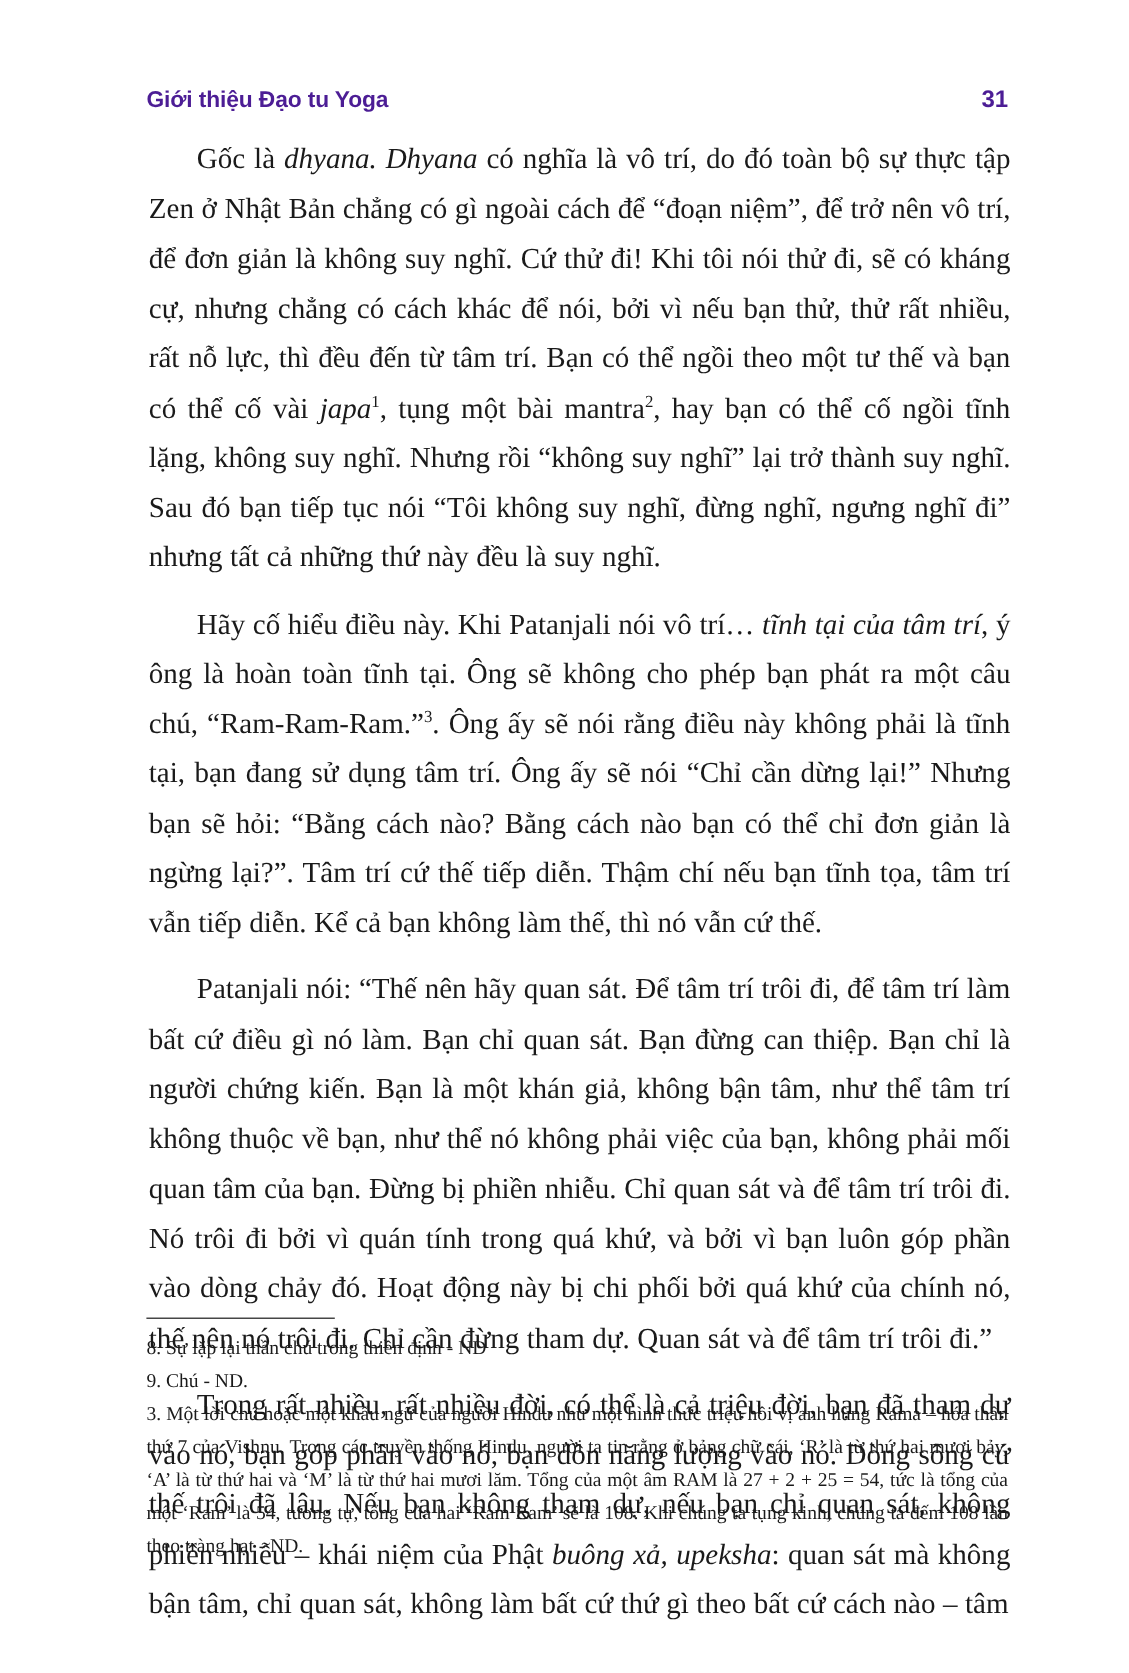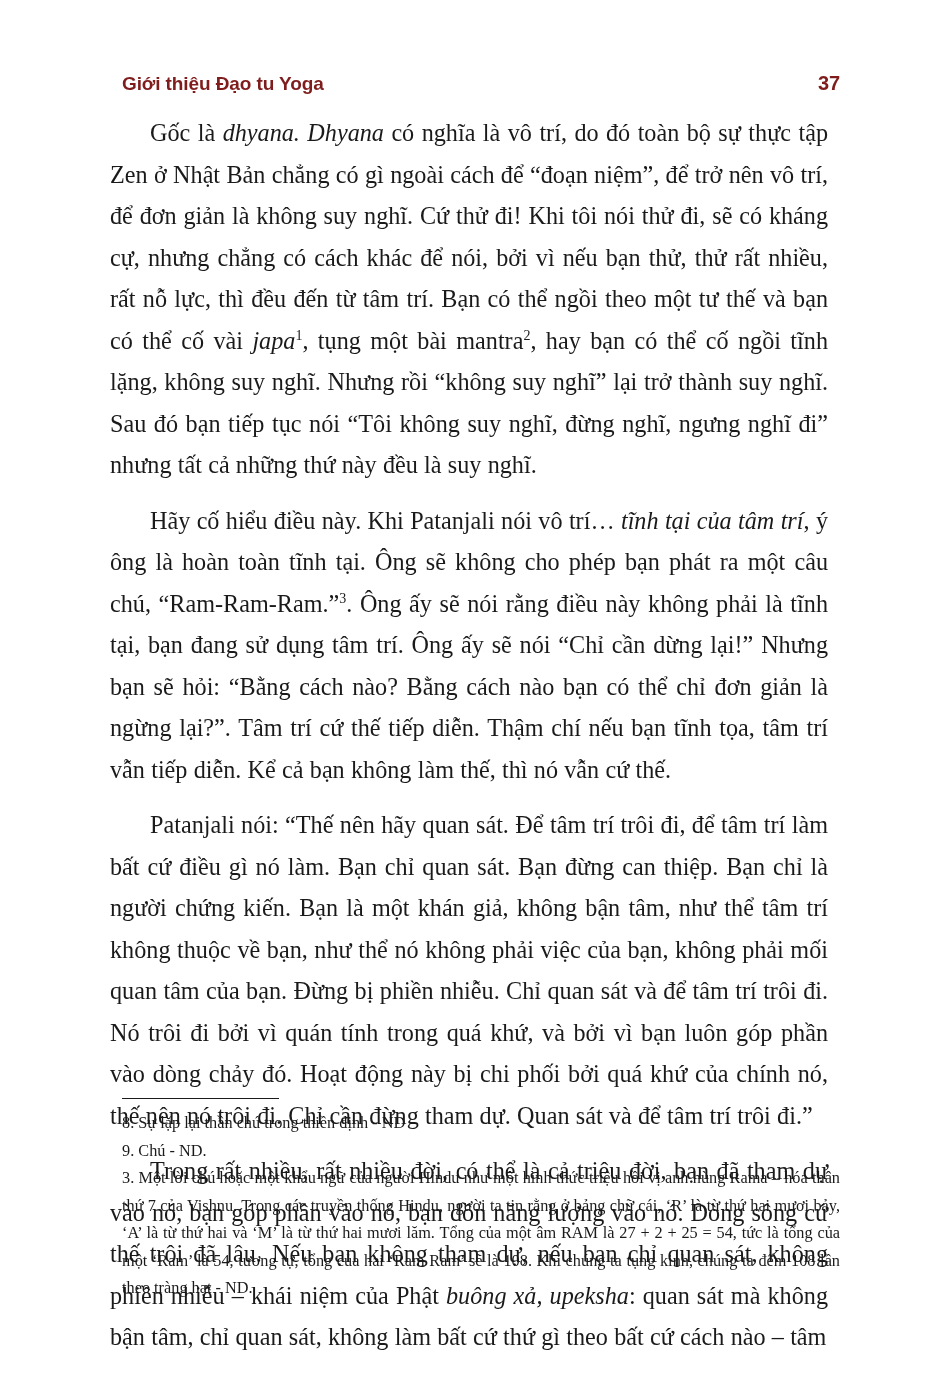--- a/index.html
+++ b/index.html
@@ -31,32 +31,32 @@
     left: 122px;
     top: 72px;
     width: 718px;
     display: flex;
     align-items: baseline;
     justify-content: space-between;
     font-family: "Liberation Sans", "DejaVu Sans", sans-serif;
     font-weight: bold;
     font-size: 19px;
     letter-spacing: -0.1px;
-    color: #7f1d1d;
+    color: #4c1d95;
   }
   .running-head .folio {
     font-family: "Liberation Sans", "DejaVu Sans", sans-serif;
     font-weight: bold;
     font-size: 20px;
   }
 
   
   .body-column {
     position: absolute;
-    left: 110px;
+    left: 124px;
     top: 112px;
     width: 718px;
   }
 
   p.para {
     margin: 0 0 0 0;
     text-indent: 40px;
     text-align: justify;
     font-size: 24.2px;
     line-height: 41.5px;
@@ -105,21 +105,21 @@
     margin-top: 0px;
   }
 </style>
 </head>
 <body>
 
 <div class="page">
 
   <div class="running-head">
     <span class="chapter-title">Giới thiệu Đạo tu Yoga</span>
-    <span class="folio">37</span>
+    <span class="folio">31</span>
   </div>
 
   <div class="body-column">
     <p class="para"><span>Gốc là </span><em>dhyana. Dhyana</em><span> có nghĩa là vô trí, do đó toàn bộ sự thực tập Zen ở Nhật Bản chẳng có gì ngoài cách để “đoạn niệm”, để trở nên vô trí, để đơn giản là không suy nghĩ. Cứ thử đi! Khi tôi nói thử đi, sẽ có kháng cự, nhưng chẳng có cách khác để nói, bởi vì nếu bạn thử, thử rất nhiều, rất nỗ lực, thì đều đến từ tâm trí. Bạn có thể ngồi theo một tư thế và bạn có thể cố vài </span><em>japa</em><sup>1</sup><span>, tụng một bài mantra</span><sup>2</sup><span>, hay bạn có thể cố ngồi tĩnh lặng, không suy nghĩ. Nhưng rồi “không suy nghĩ” lại trở thành suy nghĩ. Sau đó bạn tiếp tục nói “Tôi không suy nghĩ, đừng nghĩ, ngưng nghĩ đi” nhưng tất cả những thứ này đều là suy nghĩ.</span></p>
     <p class="para"><span>Hãy cố hiểu điều này. Khi Patanjali nói vô trí… </span><em>tĩnh tại của tâm trí</em><span>, ý ông là hoàn toàn tĩnh tại. Ông sẽ không cho phép bạn phát ra một câu chú, “Ram-Ram-Ram.”</span><sup>3</sup><span>. Ông ấy sẽ nói rằng điều này không phải là tĩnh tại, bạn đang sử dụng tâm trí. Ông ấy sẽ nói “Chỉ cần dừng lại!” Nhưng bạn sẽ hỏi: “Bằng cách nào? Bằng cách nào bạn có thể chỉ đơn giản là ngừng lại?”. Tâm trí cứ thế tiếp diễn. Thậm chí nếu bạn tĩnh tọa, tâm trí vẫn tiếp diễn. Kể cả bạn không làm thế, thì nó vẫn cứ thế.</span></p>
     <p class="para"><span>Patanjali nói: “Thế nên hãy quan sát. Để tâm trí trôi đi, để tâm trí làm bất cứ điều gì nó làm. Bạn chỉ quan sát. Bạn đừng can thiệp. Bạn chỉ là người chứng kiến. Bạn là một khán giả, không bận tâm, như thể tâm trí không thuộc về bạn, như thể nó không phải việc của bạn, không phải mối quan tâm của bạn. Đừng bị phiền nhiễu. Chỉ quan sát và để tâm trí trôi đi. Nó trôi đi bởi vì quán tính trong quá khứ, và bởi vì bạn luôn góp phần vào dòng chảy đó. Hoạt động này bị chi phối bởi quá khứ của chính nó, thế nên nó trôi đi. Chỉ cần đừng tham dự. Quan sát và để tâm trí trôi đi.”</span></p>
     <p class="para last"><span>Trong rất nhiều, rất nhiều đời, có thể là cả triệu đời, bạn đã tham dự vào nó, bạn góp phần vào nó, bạn dồn năng lượng vào nó. Dòng sông cứ thế trôi đã lâu. Nếu bạn không tham dự, nếu bạn chỉ quan sát, không phiền nhiễu – khái niệm của Phật </span><em>buông xả, upeksha</em><span>: quan sát mà không bận tâm, chỉ quan sát, không làm bất cứ thứ gì theo bất cứ cách nào – tâm</span></p>
   </div>
 
   <div class="footnote-area">

